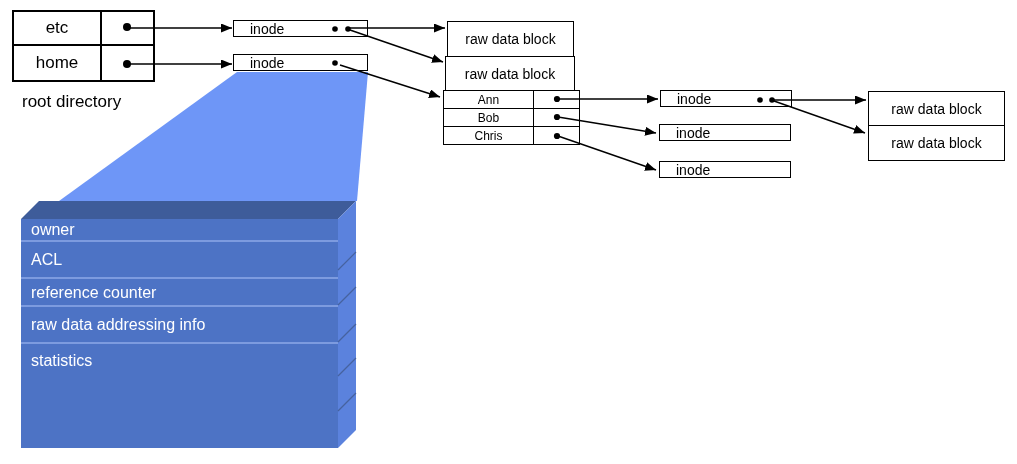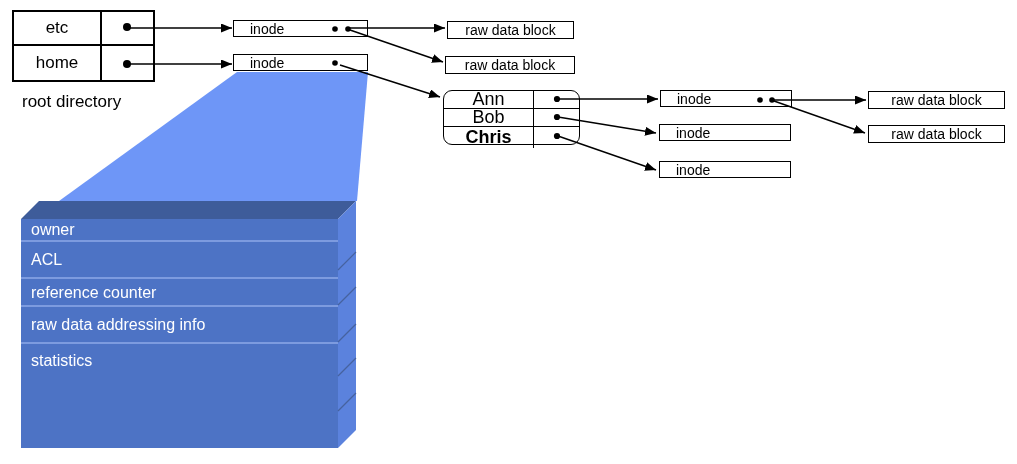--- a/index.html
+++ b/index.html
@@ -10,31 +10,31 @@
   
   .abs{position:absolute;box-sizing:border-box;}
   
   .dir-table{
     display:grid;border:2px solid var(--box-border,#000);background:#fff;z-index:1;
   }
   .dir-table .cell{display:flex;align-items:center;justify-content:center;color:#000;}
   .root-table{grid-template-columns:88px 1fr;grid-template-rows:1fr 1fr;font-size:17px;}
   .root-table .cell.r0{border-bottom:2px solid var(--box-border,#000);}
   .root-table .cell.name{border-right:2px solid var(--box-border,#000);}
-  .home-table{grid-template-columns:90px 1fr;grid-template-rows:18px 18px 1fr;font-size:18px;border-width:1.5px;border-radius:9px;}
+  .home-table{grid-template-columns:90px 1fr;grid-template-rows:18px 18px 1fr;font-size:12px;border-width:1.5px;}
   .home-table .cell{border-bottom:1.5px solid var(--box-border,#000);}
-  .home-table .cell.last{border-bottom:none;font-weight:bold;}
+  .home-table .cell.last{border-bottom:none;}
   .home-table .cell.name{border-right:1.5px solid var(--box-border,#000);}
   
   .node{
     height:17px;border:1.5px solid var(--box-border,#000);background:#fff;
     display:flex;align-items:center;font-size:14px;line-height:14px;color:#000;
     padding-left:16px;z-index:1;
   }
-  .node.block{justify-content:center;padding-left:0;height:18px;}
+  .node.block{justify-content:center;padding-left:0;height:36px;}
   
   .plain-label{font-size:17px;color:#000;line-height:20px;z-index:1;}
   
   .stack{z-index:1;display:flex;flex-direction:column;background:var(--stack-front,#4d73c5);}
   .srow{
     box-sizing:border-box;display:flex;align-items:center;
     padding:0 14px 0 10px;color:var(--stack-text,#fff);font-size:16px;line-height:21px;
   }
   .srow + .srow{border-top:2px solid var(--stack-separator,#7d9bdf);}
   .srow.h0{height:51px;}.srow.h1{height:21px;}.srow.h2{height:37px;}

